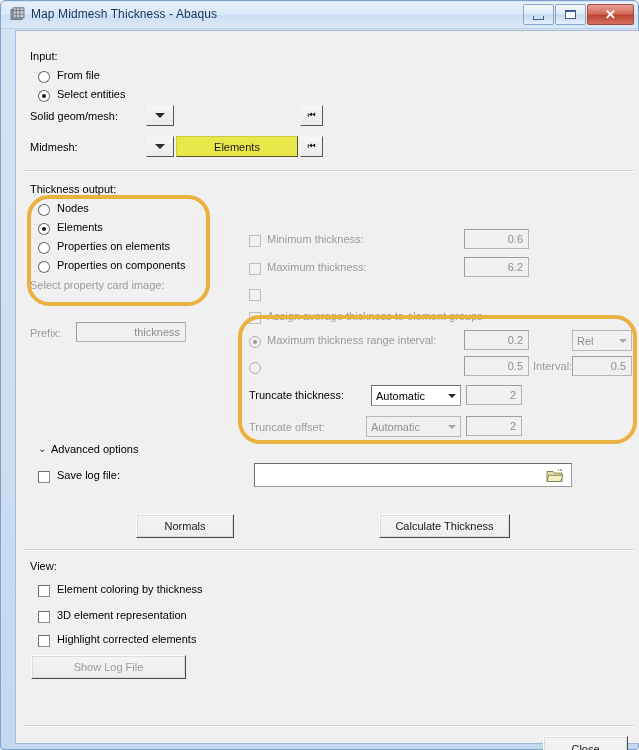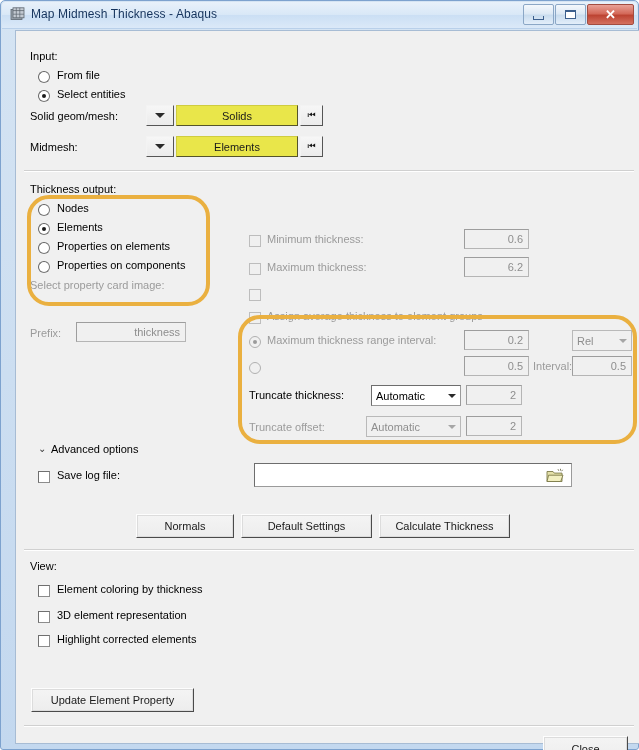--- a/index.html
+++ b/index.html
@@ -271,23 +271,20 @@
     <div class="radio" style="left:22px; top:40px;"></div>
     <div class="lbl" style="left:41px; top:38px;">From file</div>
 
     <div class="radio on" style="left:22px; top:59px;"></div>
     <div class="lbl" style="left:41px; top:57px;">Select entities</div>
 
     <div class="lbl" style="left:14px; top:79px;">Solid geom/mesh:</div>
     <div class="sbtn" style="left:130px; top:74px; width:28px; height:21px;">
       <span class="dnarrow"></span>
     </div>
-    <div class="ybtn" style="left:160px; top:74px; width:122px; height:21px;">
-      <span>Solids</span>
-    </div>
     <div class="sbtn" style="left:284px; top:74px; width:23px; height:21px; font-size:9px;">
       <span>⏮</span>
     </div>
 
     <div class="lbl" style="left:14px; top:110px;">Midmesh:</div>
     <div class="sbtn" style="left:130px; top:105px; width:28px; height:21px;">
       <span class="dnarrow"></span>
     </div>
     <div class="ybtn" style="left:160px; top:105px; width:122px; height:21px;">
       <span>Elements</span>
@@ -386,42 +383,39 @@
     </div>
     <svg class="browse" style="left:530px; top:437px;" viewBox="0 0 18 16">
       <path d="M1 3.5h6l1.3 1.6H16v8.4H1z" fill="#e4e0a8" stroke="#7d7a4a" stroke-width="0.9"></path>
       <path d="M2.6 7.2H17l-2.3 6.3H1z" fill="#f2efc0" stroke="#7d7a4a" stroke-width="0.9"></path>
       <path d="M12 1.2l0.8 1.6M14.5 0.8v1.8M16.6 1.8l-1 1.4" stroke="#5e5c3a" stroke-width="0.8" fill="none"></path>
     </svg>
 
     <div class="btn" style="left:120px; top:483px; width:98px; height:24px;">
       <span>Normals</span>
     </div>
-    <div class="btn" style="left:225px; top:483px; width:131px; height:24px;">
-      <span>Default Settings</span>
-    </div>
     <div class="btn" style="left:363px; top:483px; width:131px; height:24px;">
       <span>Calculate Thickness</span>
     </div>
 
     <div class="sep" style="left:8px; top:518px; width:610px;"></div>
 
     <div class="lbl" style="left:14px; top:529px;">View:</div>
 
     <div class="cbox" style="left:22px; top:554px;"></div>
     <div class="lbl" style="left:41px; top:552px;">Element coloring by thickness</div>
 
     <div class="cbox" style="left:22px; top:580px;"></div>
     <div class="lbl" style="left:41px; top:578px;">3D element representation</div>
 
     <div class="cbox" style="left:22px; top:604px;"></div>
     <div class="lbl" style="left:41px; top:602px;">Highlight corrected elements</div>
 
-    <div class="btn" style="left:15px; top:657px; width:163px; height:24px;">
-      <span>Update Element Property</span>
+    <div class="btn dis" style="left:15px; top:624px; width:155px; height:24px;">
+      <span>Show Log File</span>
     </div>
 
     <div class="sep" style="left:8px; top:694px; width:610px;"></div>
 
     <div class="btn" style="left:527px; top:705px; width:85px; height:25px;">
       <span>Close</span>
     </div>
 
   </div>
 </div>

